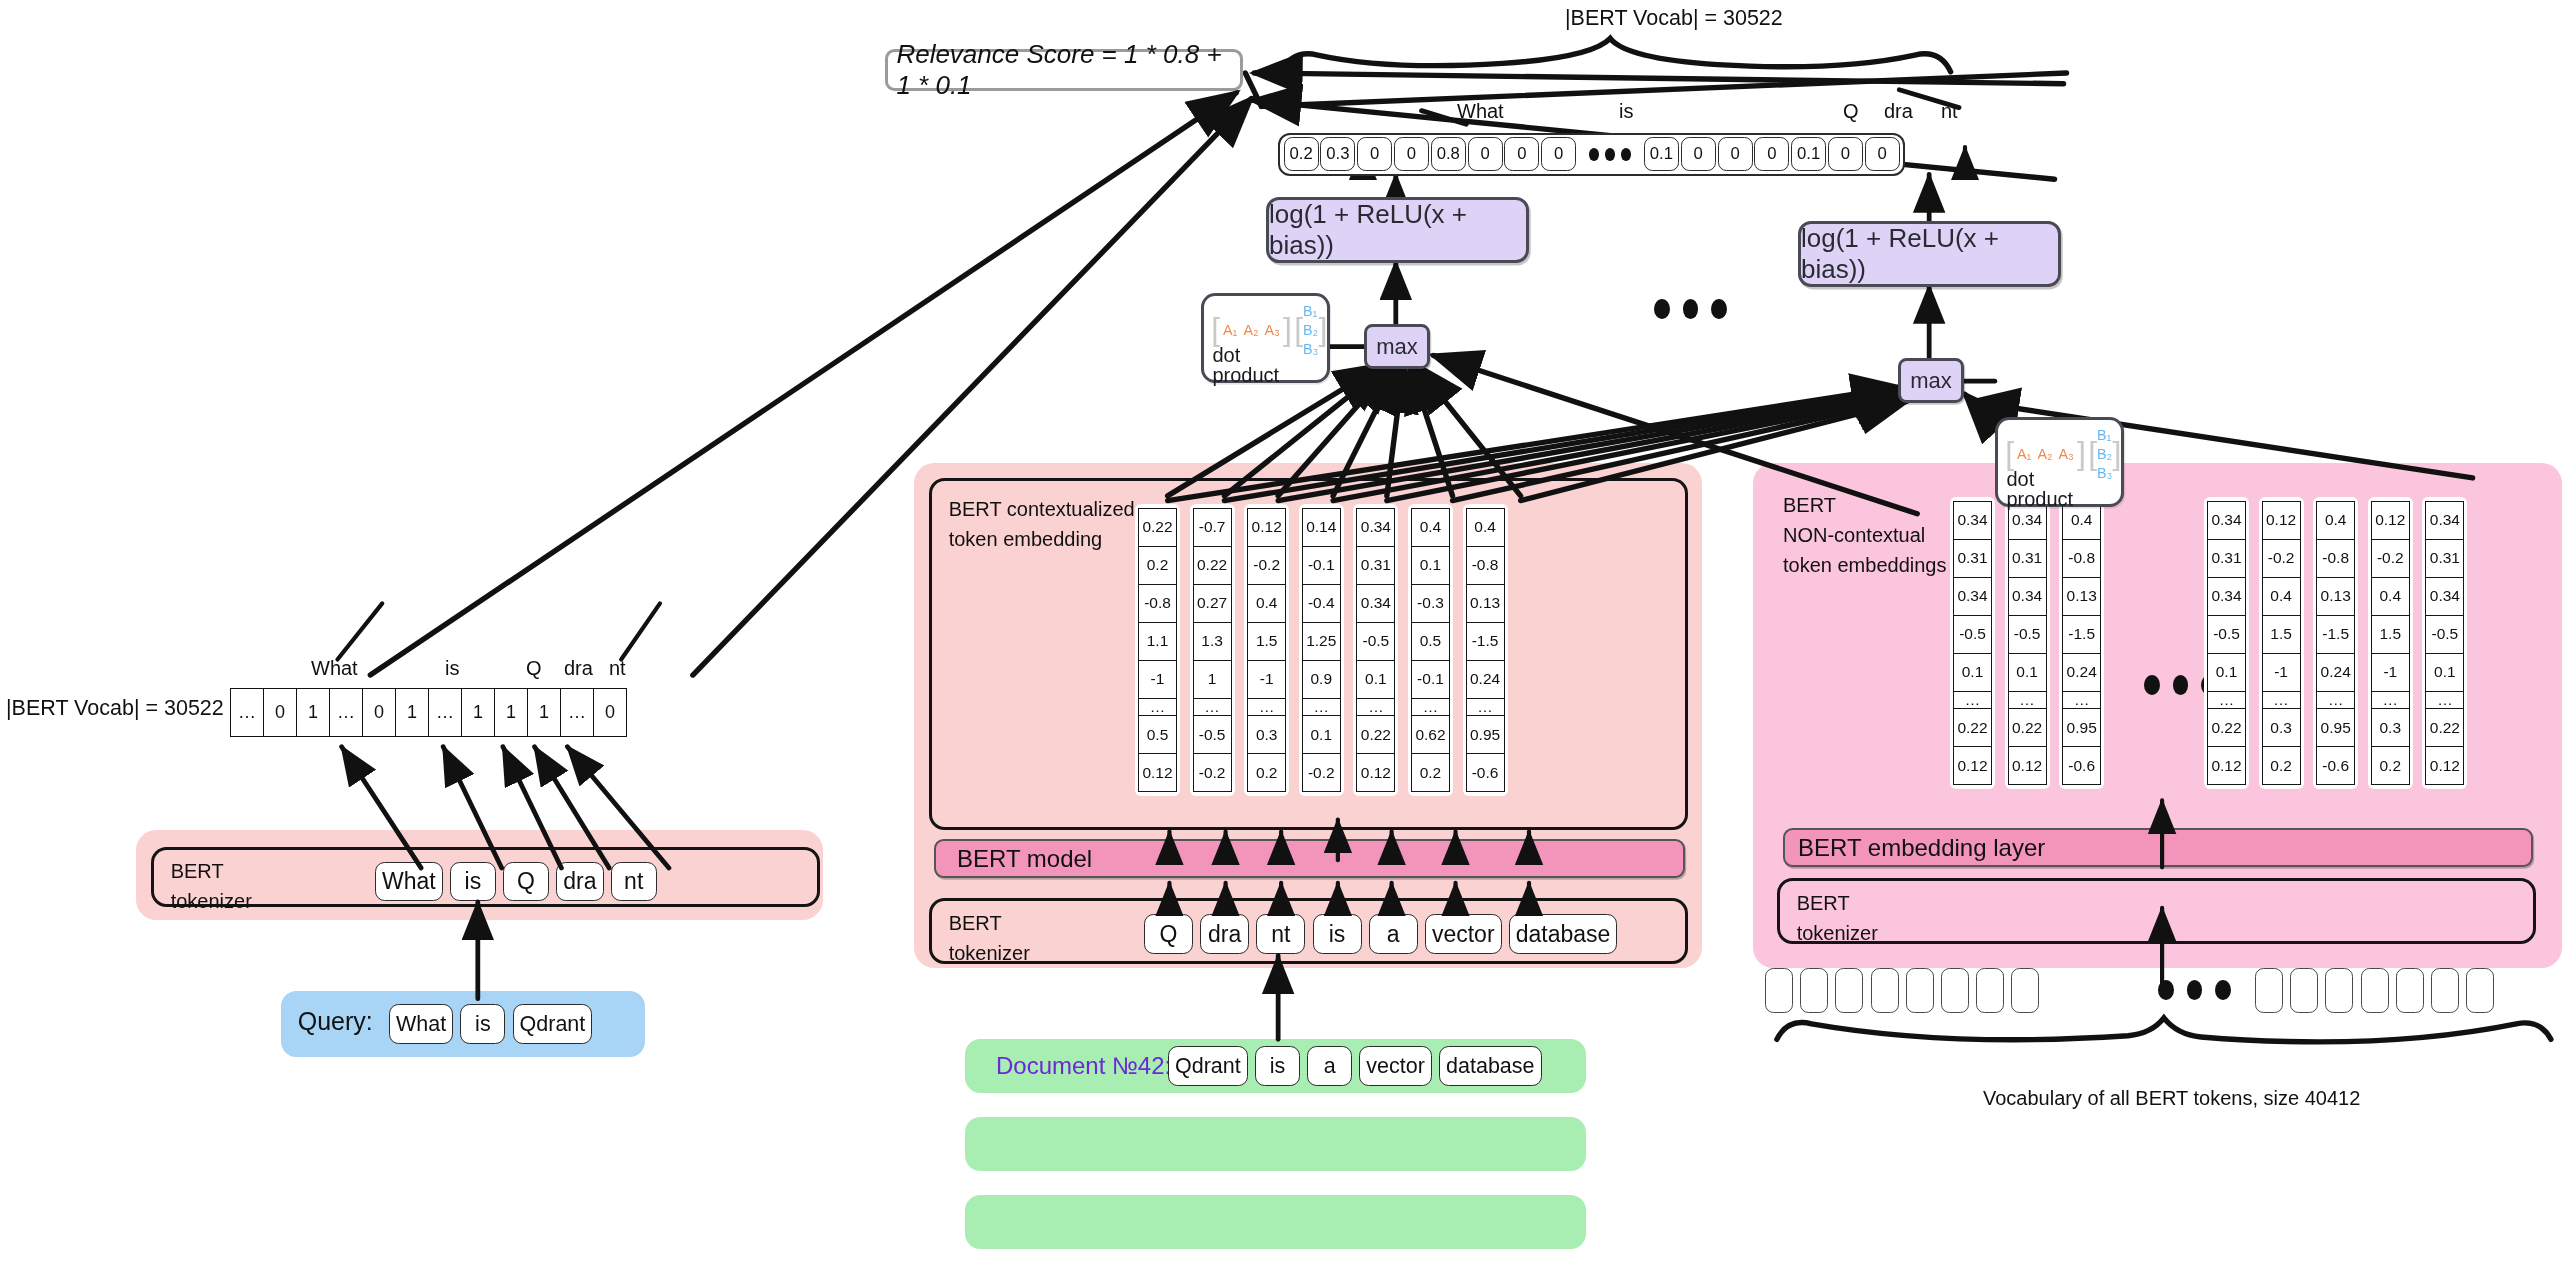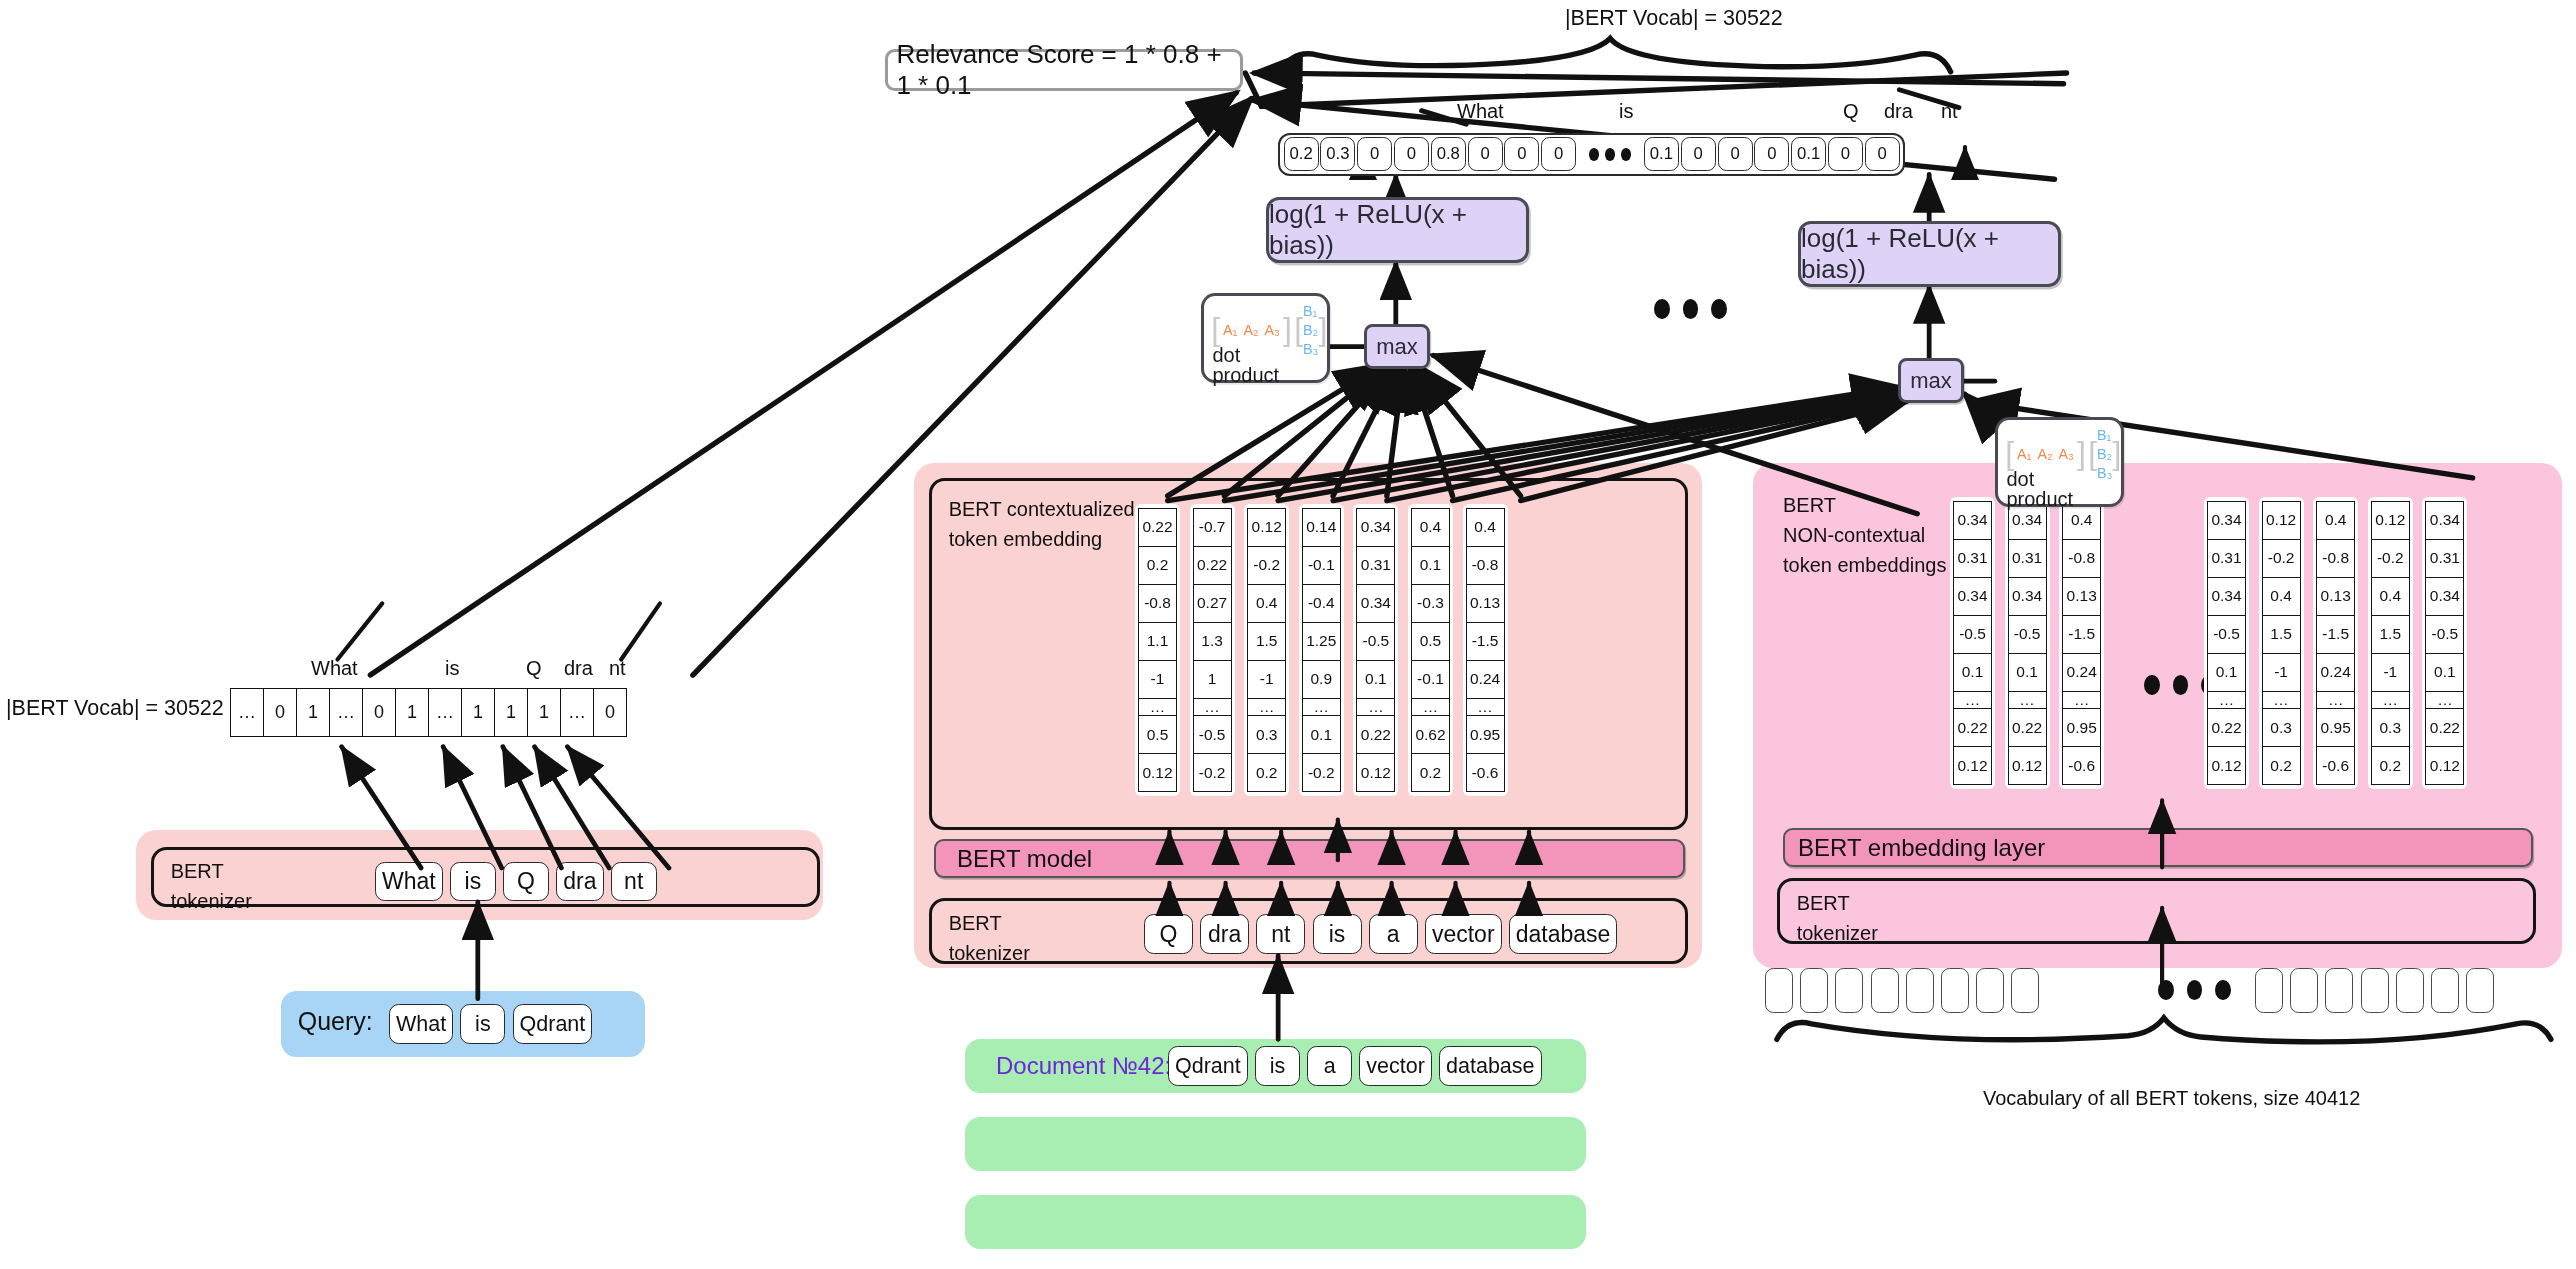--- a/index.html
+++ b/index.html
@@ -19,21 +19,21 @@
   .panel-query{background:#fad2d2;border-radius:20.3px;}
   .inner-box{border:3.6px solid #141414;border-radius:15.5px;background:transparent;}
   .bar-model{background:#f394bb;border:2.4px solid #555;border-radius:9.6px;
              display:flex;align-items:center;box-shadow:1.2px 1.8px 0 rgba(0,0,0,.25);}
   .bar-label{font-size:24px;color:#111;padding-left:13px;}
   .panel-label{font-size:20px;color:#111;line-height:1.5;white-space:pre-line;}
 
   
   .score-box{border:3px solid #9b9b9b;border-radius:9.6px;background:#fff;
              display:flex;align-items:center;justify-content:center;
-             font-size:26px;color:#111;padding:0 8.4px;}
+             font-size:26px;color:#111;padding:0 8.4px;font-style:italic;}
 
   
   .purple{background:#ded3f7;border:3.6px solid #4a4a55;border-radius:13px;
           display:flex;align-items:center;justify-content:center;
           font-size:26px;color:#2a2a33;box-shadow:1.8px 2.4px 0 rgba(0,0,0,.22);}
   .max-box{background:#ded3f7;border:3px solid #4a4a55;border-radius:8.4px;
            display:flex;align-items:center;justify-content:center;
            font-size:22px;color:#2a2a33;box-shadow:1.2px 1.8px 0 rgba(0,0,0,.22);}
   .dot-box{background:#fff;border:3px solid #4a4a55;border-radius:14.3px;
            position:relative;box-shadow:1.2px 1.8px 0 rgba(0,0,0,.10);}

